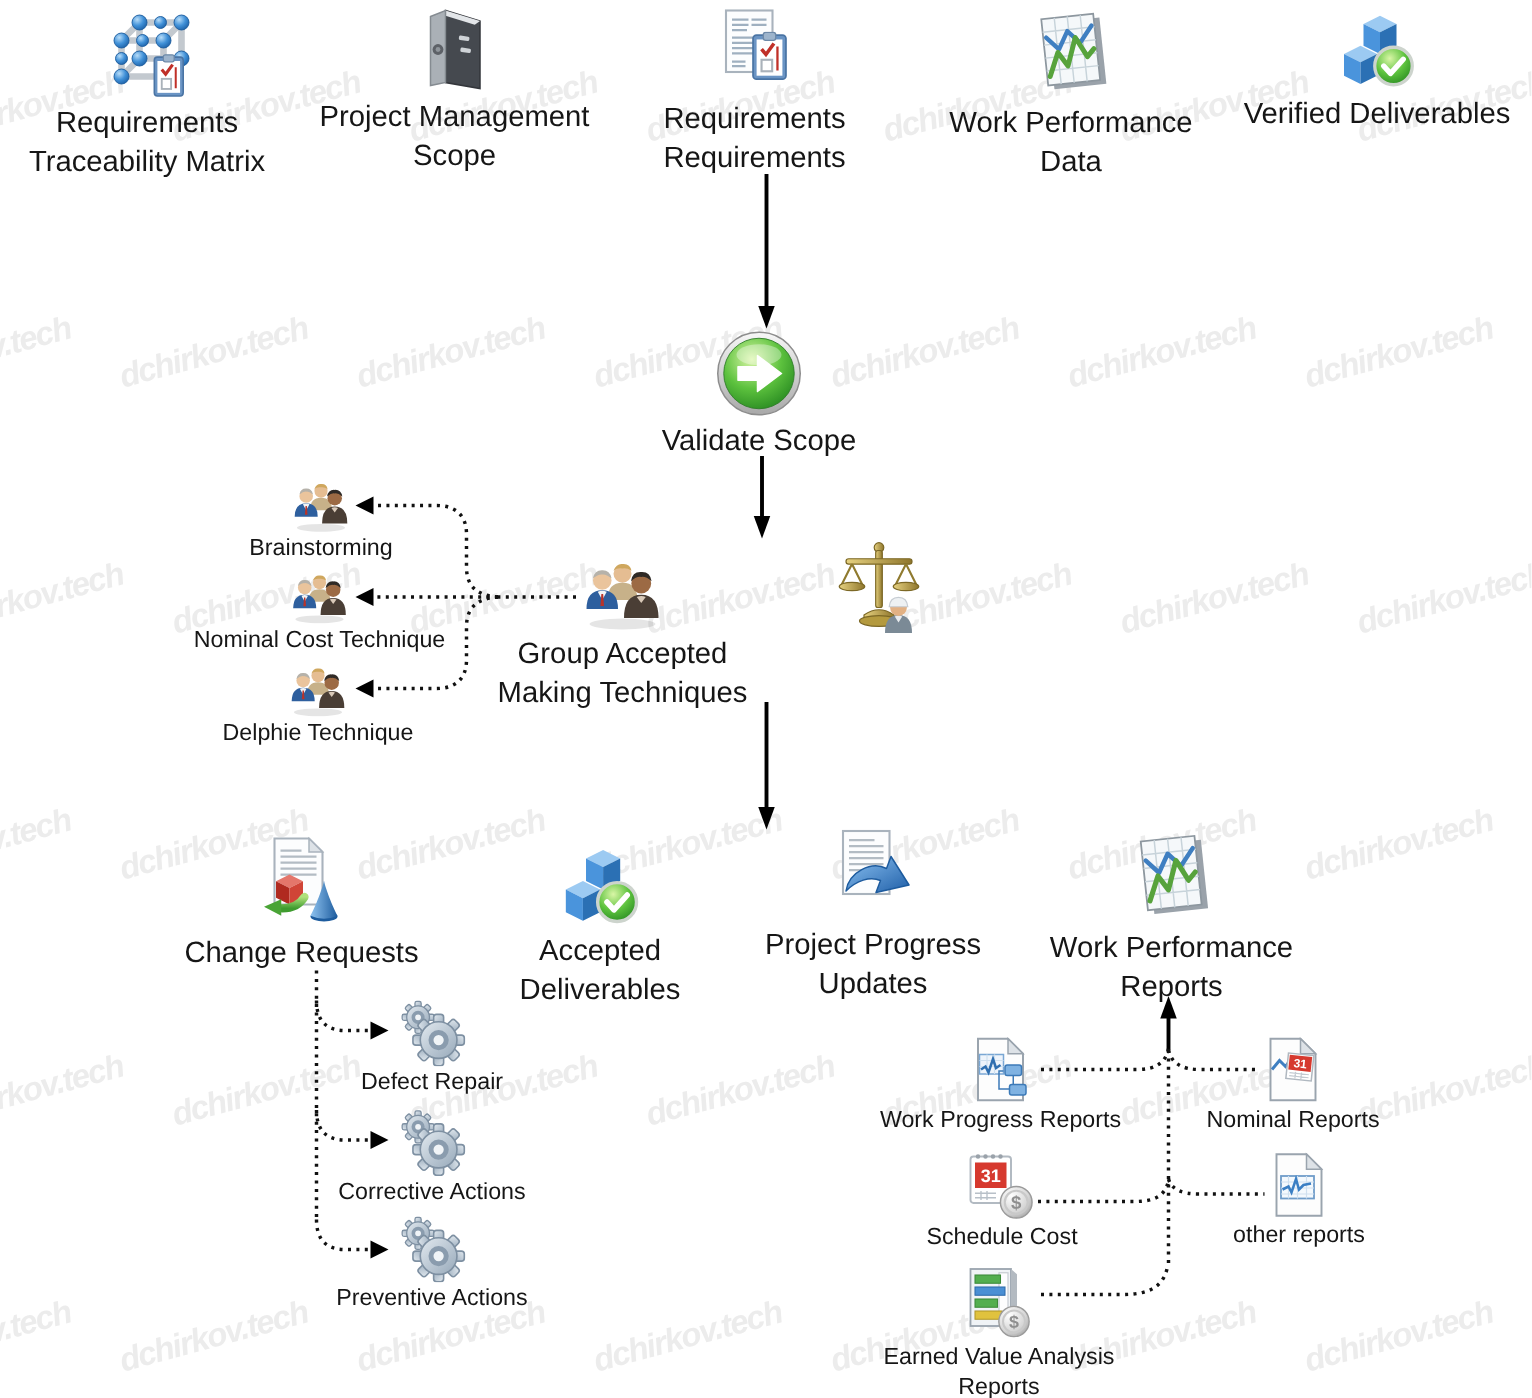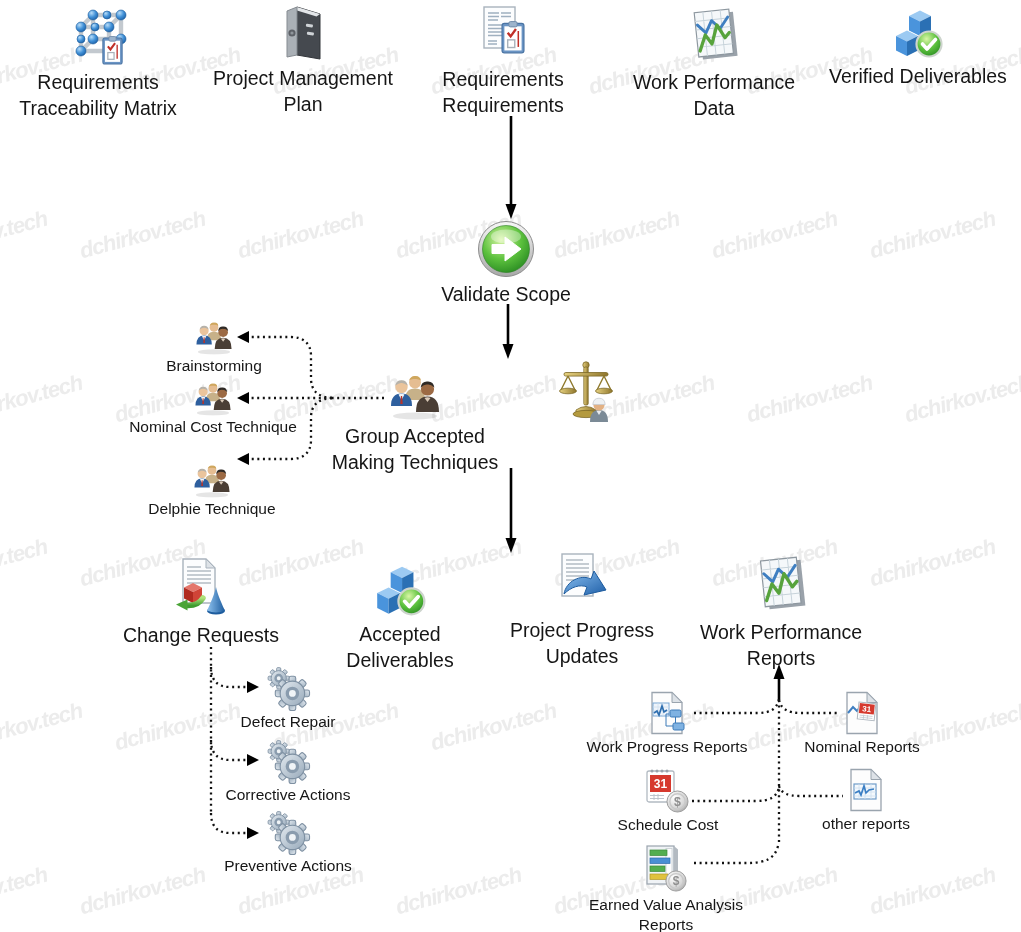--- a/index.html
+++ b/index.html
@@ -273,21 +273,21 @@
         <path d="M17,3 L40,10 L36.5,12.5 L17,6.5 Z" fill="#e3e6e9"></path>
         <path d="M7,7 L17,3 V51 L7,53 Z" fill="#aab0b6" stroke="#858b91" stroke-width="1"></path>
         <circle cx="12" cy="29" r="3.6" fill="#5d6167"></circle>
           <circle cx="12" cy="29" r="1.6" fill="#8f959b"></circle>
         <rect x="26" y="20" width="7" height="3" rx="1" fill="#cfd3d7" transform="rotate(8 29 21)"></rect>
         <rect x="27" y="28" width="7" height="3" rx="1" fill="#cfd3d7" transform="rotate(8 30 29)"></rect>
       </svg>
     </div>
     <div class="label">
       <span>Project Management</span>
-        <span>Plan</span>
+        <span>Scope</span>
     </div>
   </div>
 
   <div class="node" style="left:408px;top:5px;width:190px">
     <div class="icon">
       <svg width="52" height="58" viewBox="0 0 52 58">
         <rect x="7" y="2" width="31" height="41" fill="#fcfdfe" stroke="#a9b3bd" stroke-width="1.4"></rect>
         <g stroke="#9fb0c0" stroke-width="1.5" fill="none">
           <path d="M11,8 h11 M11,11.5 h11 M11,15 h10 M24,8 h10 M24,11.5 h10 M11,20 h22 M11,23.5 h22 M11,27 h22 M11,30.5 h14 M11,36 h9 M11,39 h9"></path>
         </g>
@@ -389,21 +389,21 @@
     <div class="icon">
       <svg width="38" height="34" viewBox="0 0 52 46">
           <use href="#pplS" width="52" height="46"></use>
         </svg>
     </div>
     <div class="label">
         <span>Nominal Cost Technique</span>
       </div>
   </div>
 
-  <div class="node sub" style="left:112px;top:464px;width:200px">
+  <div class="node sub" style="left:112px;top:444px;width:200px">
     <div class="icon">
       <svg width="38" height="34" viewBox="0 0 52 46">
           <use href="#pplS" width="52" height="46"></use>
         </svg>
     </div>
     <div class="label">
         <span>Delphie Technique</span>
       </div>
   </div>
 

